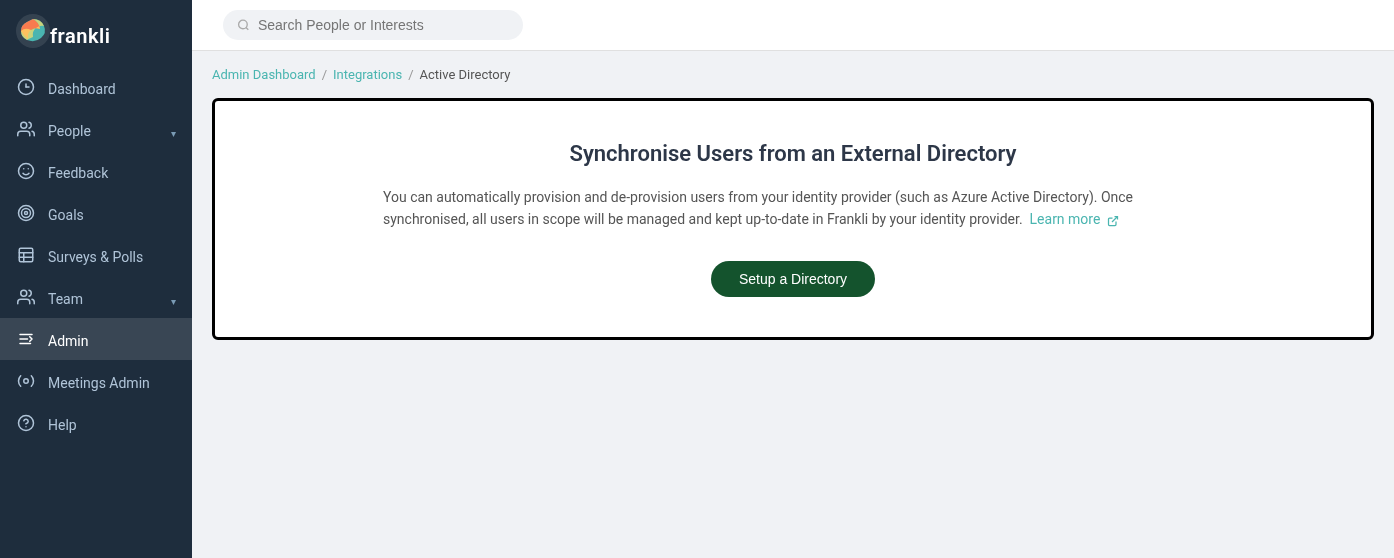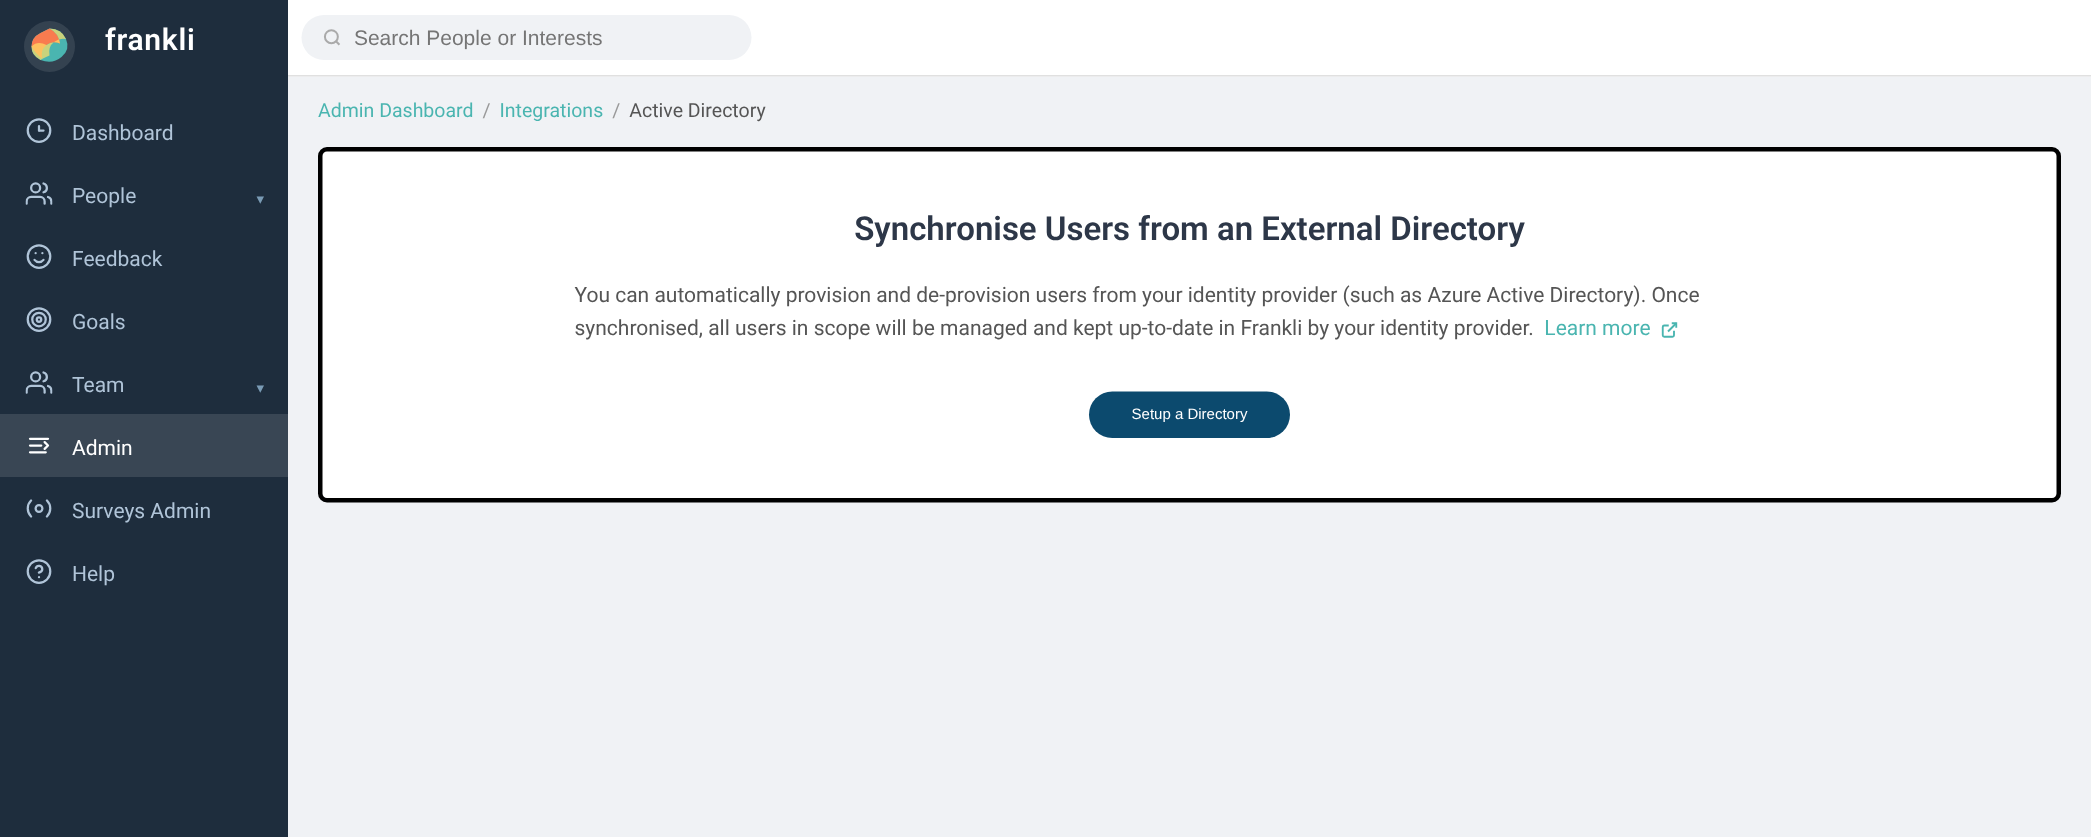--- a/index.html
+++ b/index.html
@@ -9,23 +9,23 @@
     #sidebar {
       width: 192px;
       min-width: 192px;
       background-color: #1e2d3d;
       display: flex;
       flex-direction: column;
       height: 100%;
     }
     .logo-area {
       display: flex;
-      align-items: flex-start;
+      align-items: flex-end;
       padding: 14px 16px;
-      gap: 20px;
+      gap: 0;
     }
     .logo-icon {
       width: 34px;
       height: 34px;
     }
     .logo-text {
       color: #ffffff;
       font-size: 20px;
       font-weight: 600;
       letter-spacing: 0.5px;
@@ -57,21 +57,21 @@
     #main {
       flex: 1;
       display: flex;
       flex-direction: column;
       background: #f0f2f5;
       overflow: hidden;
     }
     
     #topbar {
       background: #ffffff;
-      padding: 10px 9px;
+      padding: 10px 31px;
       border-bottom: 1px solid #e0e0e0;
       display: flex;
       align-items: center;
     }
     .search-box {
       display: flex;
       align-items: center;
       background: #f0f2f5;
       border-radius: 20px;
       padding: 7px 14px;
@@ -125,26 +125,26 @@
       line-height: 1.6;
       max-width: 820px;
       margin: 0 auto 30px auto;
       text-align: left;
     }
     .card-description a {
       color: #4ab5b0;
       text-decoration: none;
     }
     .setup-btn {
-      background: #0c4a6e;
+      background: #14532d;
       color: #ffffff;
       border: none;
       border-radius: 20px;
       padding: 10px 28px;
-      font-size: 10px;
+      font-size: 14px;
       font-weight: 500;
       cursor: pointer;
       transition: background 0.15s;
     }
 
     
     svg { display: block; }
   </style>
 </head>
 <body>
@@ -203,20 +203,31 @@
       <span class="nav-icon">
         <svg width="18" height="18" viewBox="0 0 24 24" fill="none" stroke="#b0c4d8" stroke-width="2" stroke-linecap="round" stroke-linejoin="round">
           <circle cx="12" cy="12" r="10"></circle>
             <circle cx="12" cy="12" r="6"></circle>
             <circle cx="12" cy="12" r="2"></circle>
         </svg>
       </span>
       <span class="nav-label">Goals</span>
     </div>
 
+    <div class="nav-item">
+      <span class="nav-icon">
+        <svg width="18" height="18" viewBox="0 0 24 24" fill="none" stroke="#b0c4d8" stroke-width="2" stroke-linecap="round" stroke-linejoin="round">
+          <rect x="3" y="3" width="18" height="18" rx="2"></rect>
+            <line x1="3" y1="9" x2="21" y2="9"></line>
+            <line x1="3" y1="15" x2="21" y2="15"></line>
+            <line x1="9" y1="9" x2="9" y2="21"></line>
+        </svg>
+      </span>
+      <span class="nav-label">Surveys &amp; Polls</span>
+    </div>
 
 
 
     <div class="nav-item">
       <span class="nav-icon">
         <svg width="18" height="18" viewBox="0 0 24 24" fill="none" stroke="#b0c4d8" stroke-width="2" stroke-linecap="round" stroke-linejoin="round">
           <path d="M17 21v-2a4 4 0 0 0-4-4H5a4 4 0 0 0-4 4v2"></path>
             <circle cx="9" cy="7" r="4"></circle>
             <path d="M23 21v-2a4 4 0 0 0-3-3.87"></path>
             <path d="M16 3.13a4 4 0 0 1 0 7.75"></path>
@@ -238,21 +249,21 @@
       <span class="nav-label" style="color:#ffffff;">Admin</span>
     </div>
 
     <div class="nav-item">
       <span class="nav-icon">
         <svg width="18" height="18" viewBox="0 0 24 24" fill="none" stroke="#b0c4d8" stroke-width="2" stroke-linecap="round" stroke-linejoin="round">
           <circle cx="12" cy="12" r="3"></circle>
             <path d="M19.07 4.93a10 10 0 0 1 0 14.14M4.93 4.93a10 10 0 0 0 0 14.14"></path>
         </svg>
       </span>
-      <span class="nav-label">Surveys Admin</span>
+      <span class="nav-label">Meetings Admin</span>
     </div>
 
     <div class="nav-item">
       <span class="nav-icon">
         <svg width="18" height="18" viewBox="0 0 24 24" fill="none" stroke="#b0c4d8" stroke-width="2" stroke-linecap="round" stroke-linejoin="round">
           <circle cx="12" cy="12" r="10"></circle>
             <path d="M9.09 9a3 3 0 0 1 5.83 1c0 2-3 3-3 3"></path>
             <line x1="12" y1="17" x2="12.01" y2="17"></line>
         </svg>
       </span>

